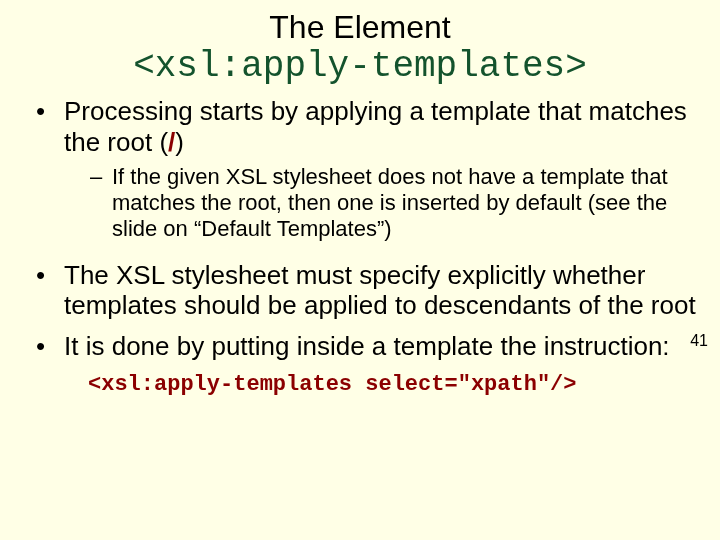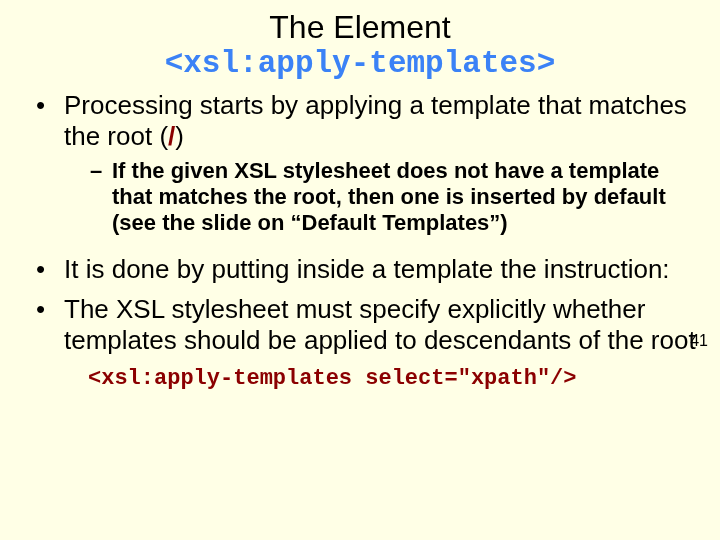--- a/index.html
+++ b/index.html
@@ -23,23 +23,23 @@
   .title-block {
     text-align: center;
     margin-bottom: 8px;
   }
   .title-line1 {
     font-size: 32px;
     line-height: 1.1;
   }
   .title-line2 {
     font-family: "Courier New", Courier, monospace;
-    font-weight: bold;
-    color: #3b82f6;
-    font-size: 31px;
+    font-weight: normal;
+    color: #14532d;
+    font-size: 36px;
     line-height: 1.2;
   }
   ul.lvl1 {
     list-style: none;
     padding: 0 0 0 18px;
     margin: 0;
   }
   ul.lvl1 > li {
     position: relative;
     padding-left: 28px;
@@ -58,21 +58,20 @@
     list-style: none;
     padding: 0 0 0 26px;
     margin: 6px 0 0 0;
   }
   ul.lvl2 > li {
     position: relative;
     padding-left: 22px;
     font-size: 22px;
     line-height: 1.18;
     margin-bottom: 18px;
-    font-weight: bold;
   }
   ul.lvl2 > li::before {
     content: "–";
     position: absolute;
     left: 0;
     top: 0;
   }
   .slash {
     color: #8b0000;
     font-weight: bold;
@@ -104,22 +103,22 @@
     <div class="title-line2">&lt;xsl:apply-templates&gt;</div>
   </div>
 
   <ul class="lvl1">
     <li>
       <span>Processing starts by applying a template that matches the root (</span><span class="slash">/</span><span>)</span>
       <ul class="lvl2">
         <li>If the given XSL stylesheet does not have a template that matches the root, then one is inserted by default (see the slide on “Default Templates”)</li>
       </ul>
     </li>
+    <li>The XSL stylesheet must specify explicitly whether templates should be applied to descendants of the root</li>
     <li>It is done by putting inside a template the instruction:</li>
-    <li>The XSL stylesheet must specify explicitly whether templates should be applied to descendants of the root</li>
   </ul>
 
   <div class="code-line">
     <span>&lt;xsl:apply-templates select="</span><span class="italic">xpath</span><span>"/&gt;</span>
   </div>
 
 
   <div class="page-num">41</div>
 </div>
 

